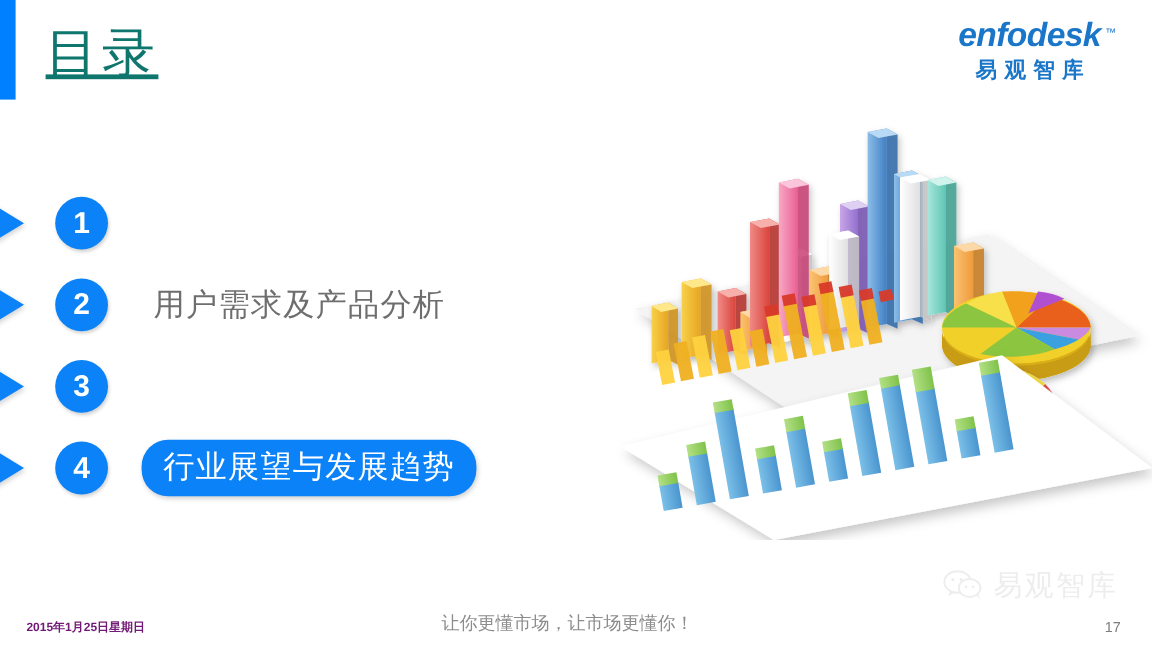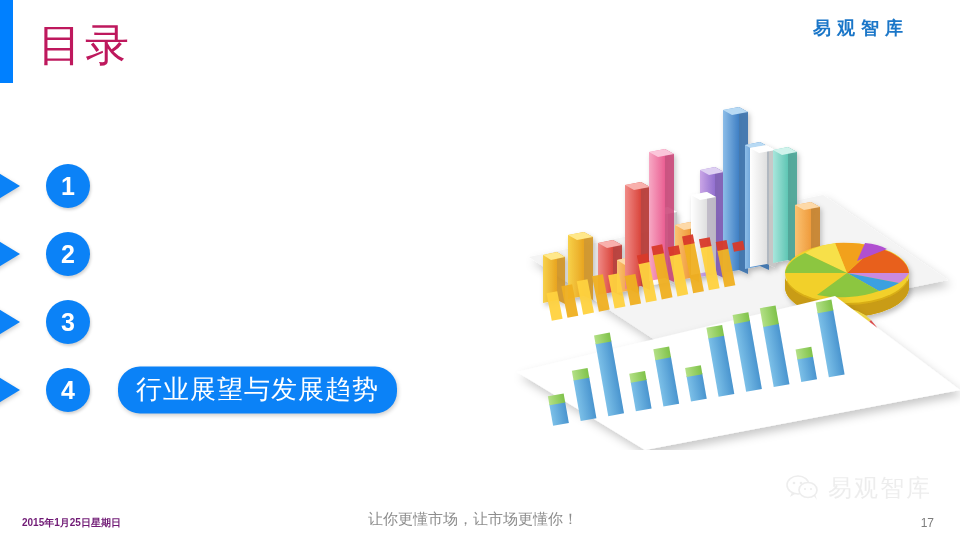--- a/index.html
+++ b/index.html
@@ -13,22 +13,23 @@
 
   
   #accent-bar{
     position:absolute; left:0; top:0;
     width:13px; height:83px;
     background:#0080ff;
   }
   #page-title{
     position:absolute; left:38px; top:18px;
     font-size:44px; line-height:54px;
-    color:#be185d; font-weight:400;
+    color:#0f766e; font-weight:400;
     letter-spacing:3px;
+    text-decoration:underline;
   }
 
   
   #logo{
     position:absolute; right:22px; top:14px;
     width:160px; text-align:center;
     user-select:none;
   }
   #logo .logo-en{
     font-size:28px; font-weight:bold; font-style:italic;
@@ -114,33 +115,38 @@
     font-size:24px; color:#dcdcdc; letter-spacing:2px;
   }
 </style>
 </head>
 <body>
 
 <div id="accent-bar"></div>
 <div id="page-title">目录</div>
 
 <div id="logo">
+  <div class="logo-en">
+    <span>enfodesk</span>
+    <span class="logo-tm">™</span>
+  </div>
   <div class="logo-cn">易观智库</div>
 </div>
 
 <div id="toc">
 
   <div class="toc-row">
     <div class="arrow-marker"></div>
     <div class="num-circle">1</div>
   </div>
 
   <div class="toc-row">
     <div class="arrow-marker"></div>
     <div class="num-circle">2</div>
+    <div class="toc-label">用户需求及产品分析</div>
   </div>
 
   <div class="toc-row">
     <div class="arrow-marker"></div>
     <div class="num-circle">3</div>
   </div>
 
   <div class="toc-row active">
     <div class="arrow-marker"></div>
     <div class="num-circle">4</div>

